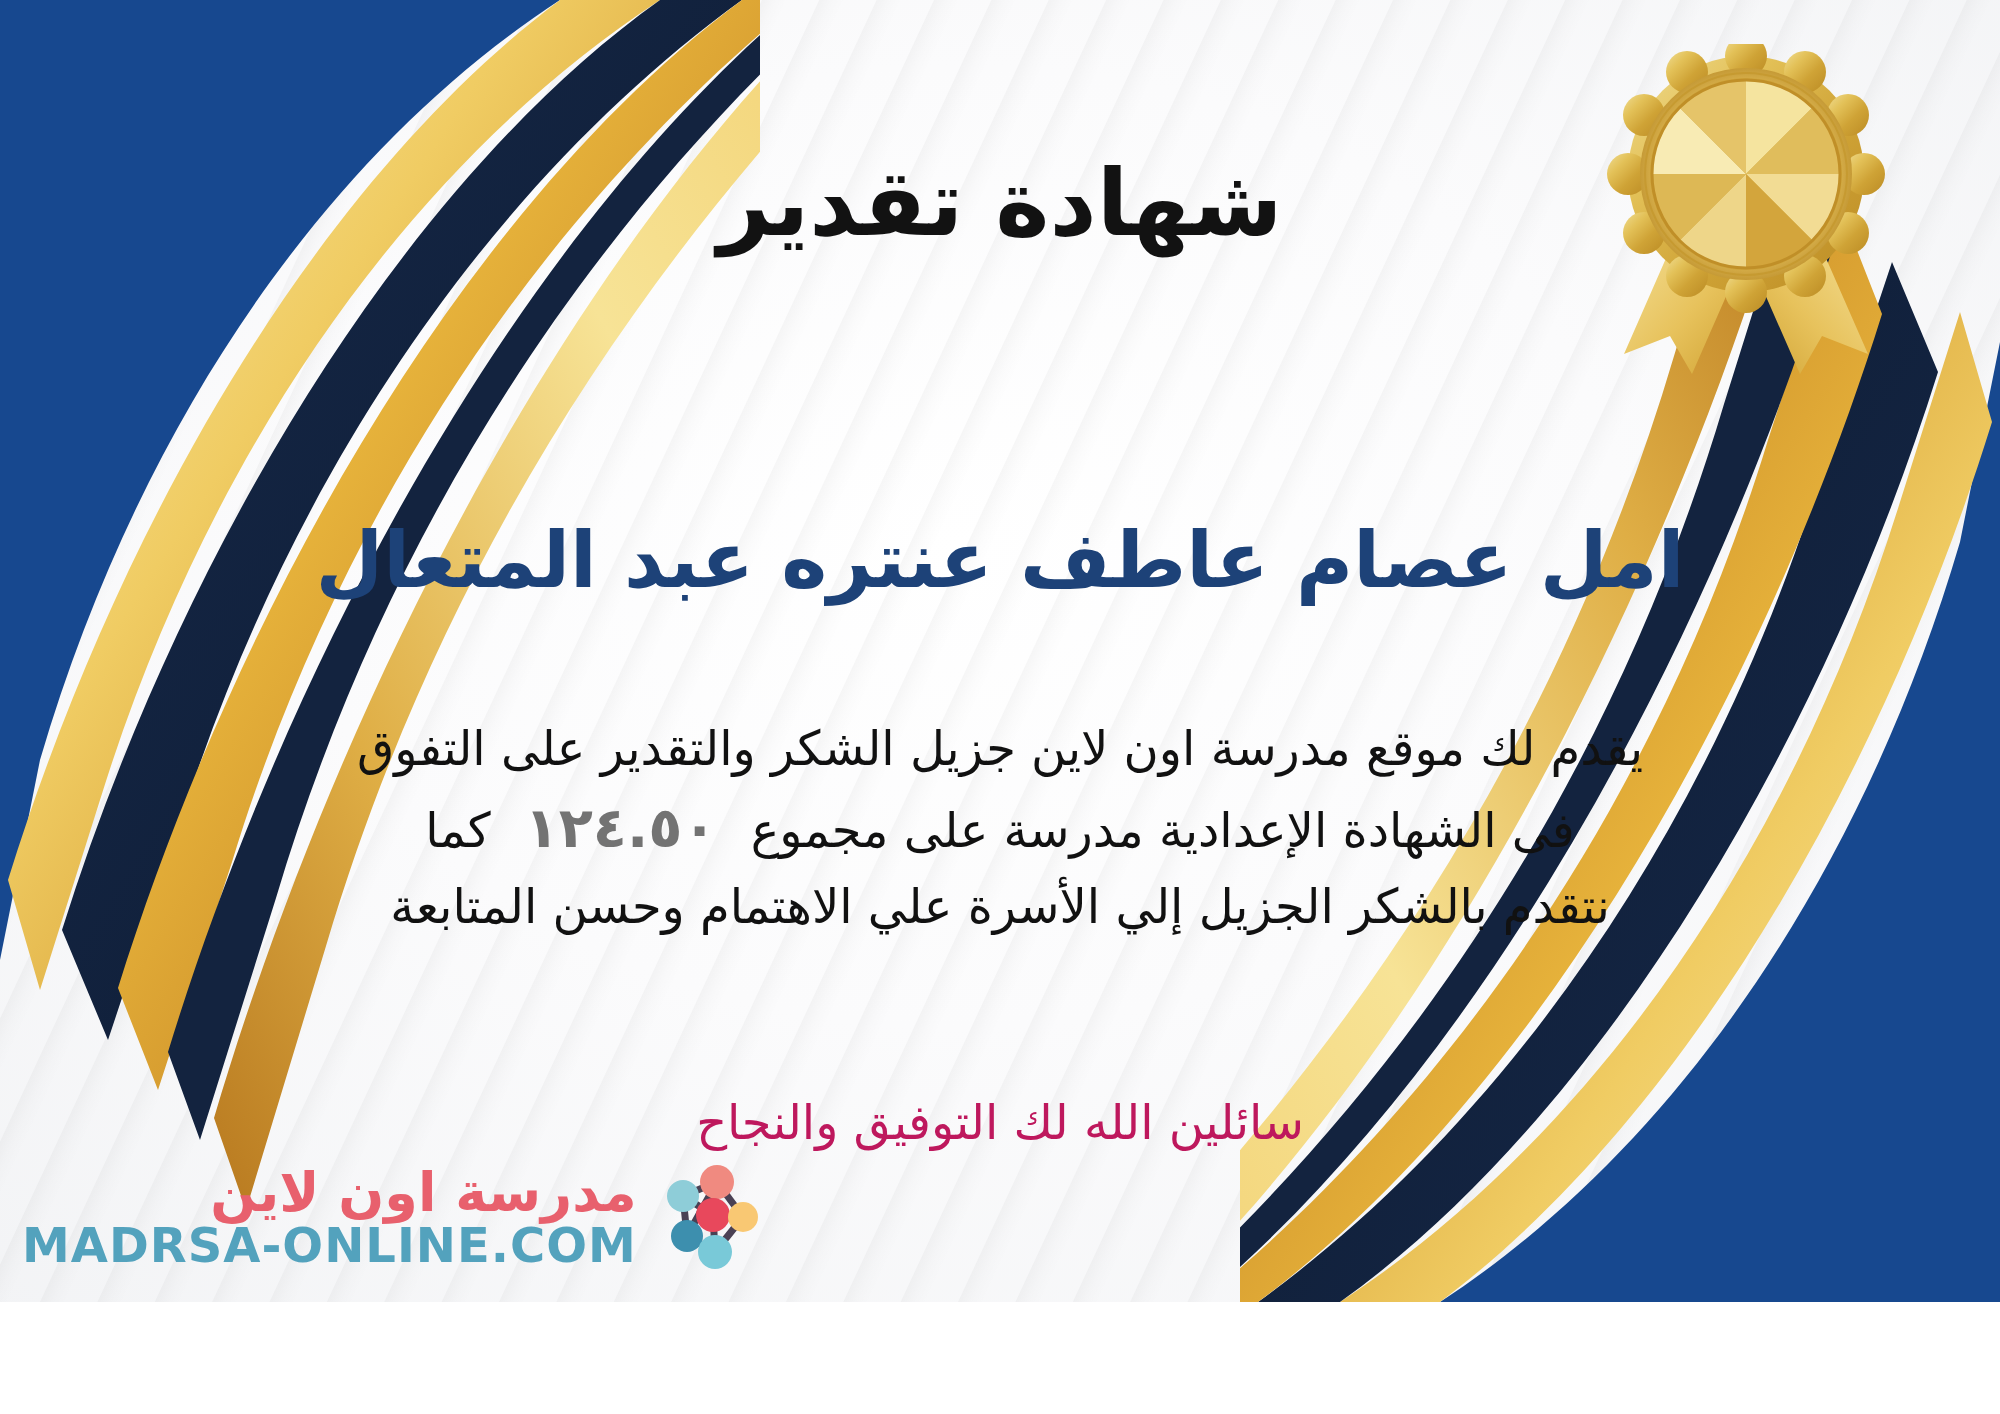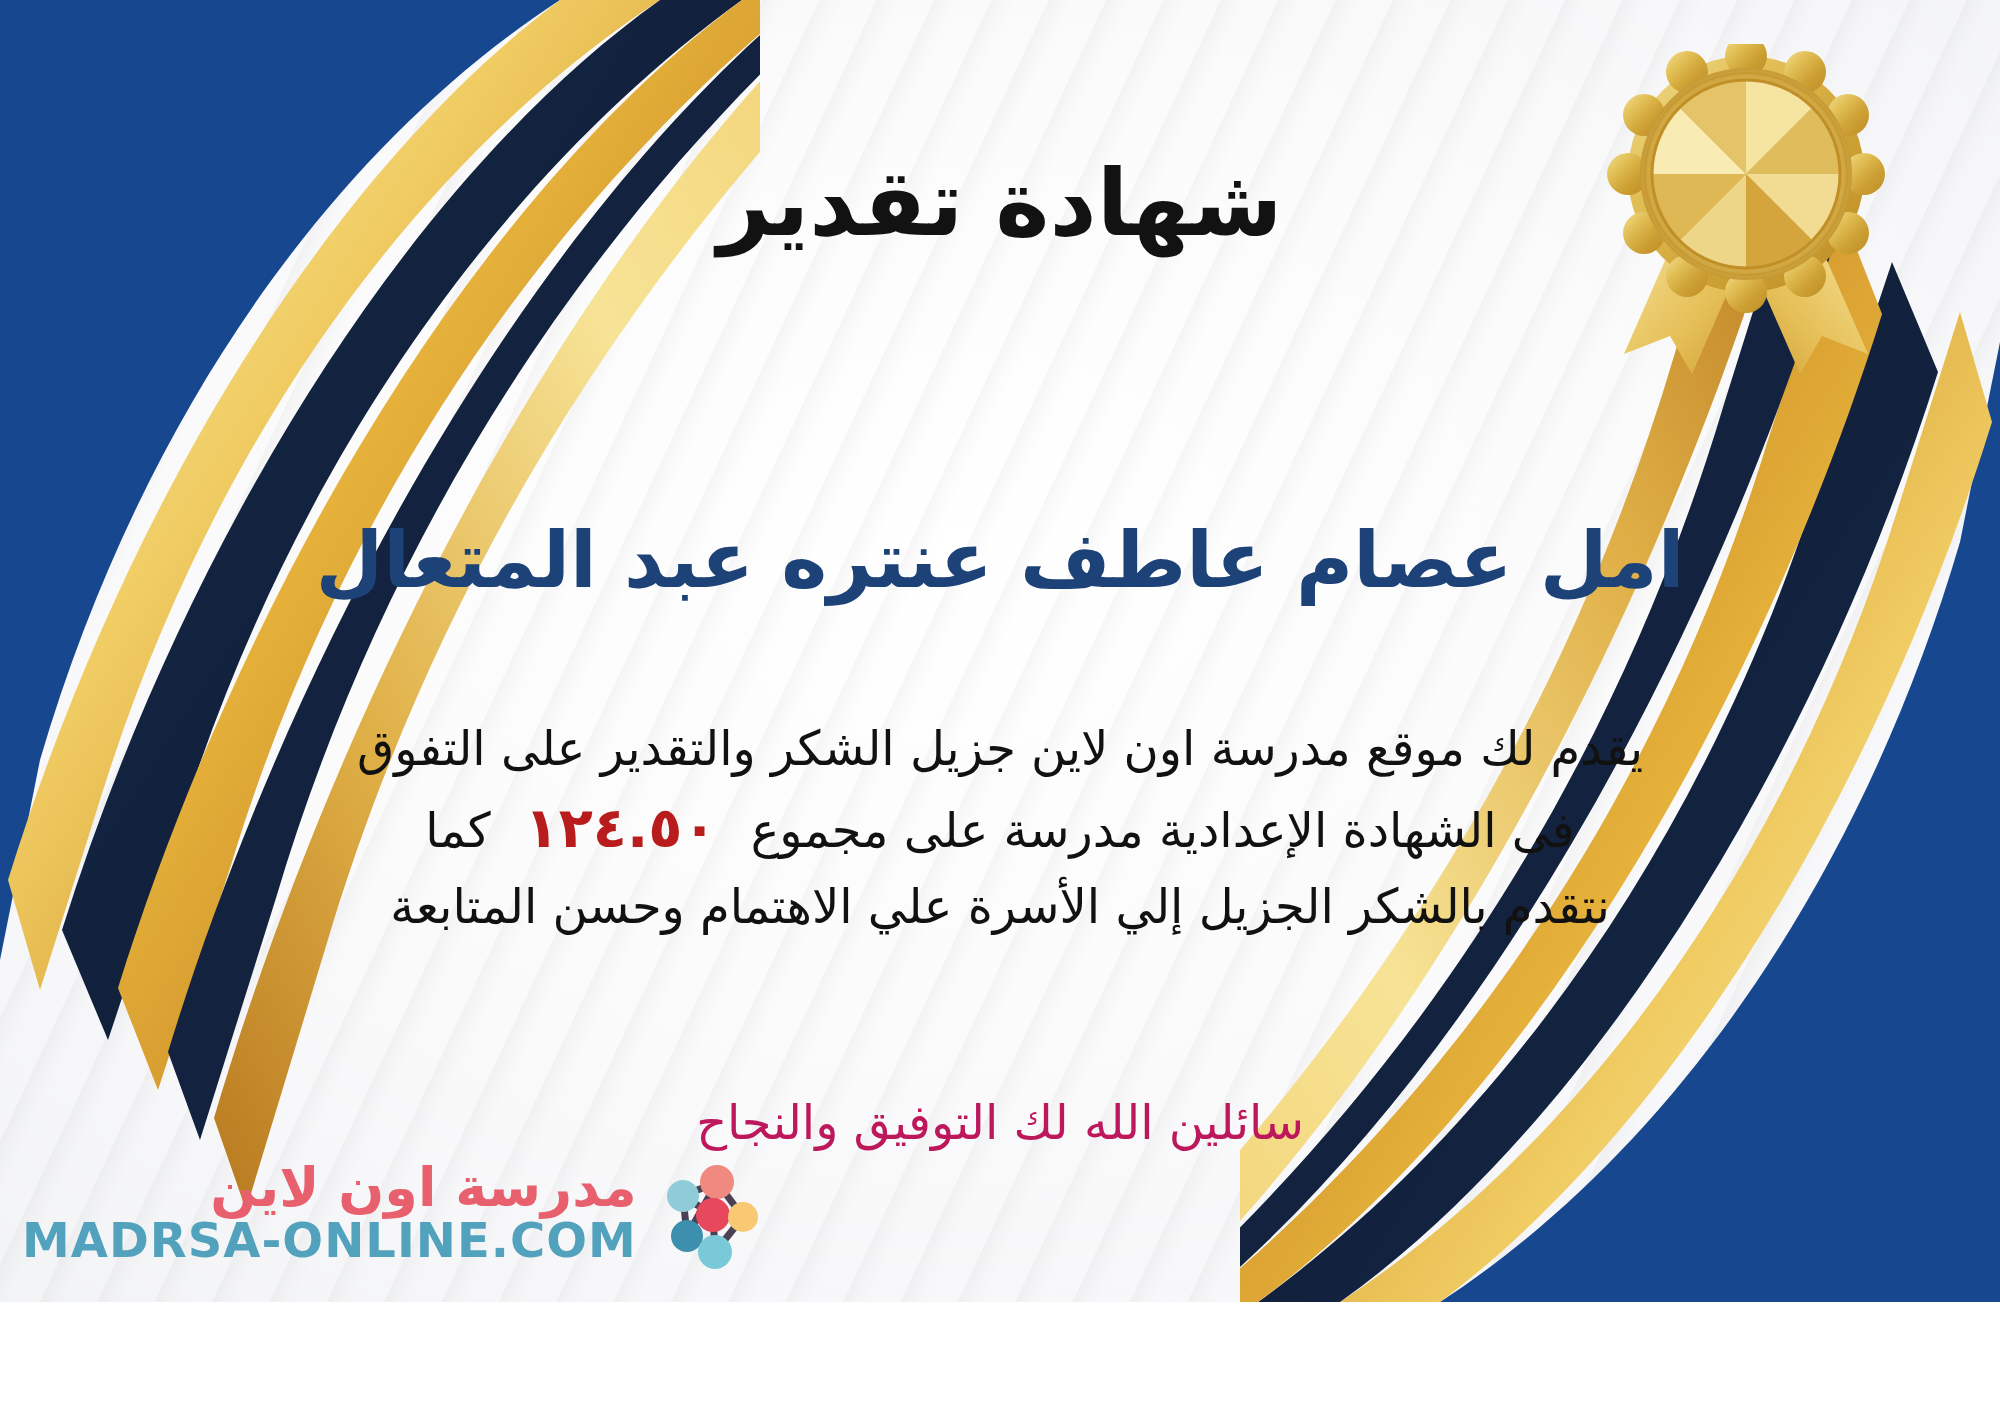--- a/index.html
+++ b/index.html
@@ -95,21 +95,21 @@
     line-height: 1.52;
   }
   .body-line { white-space: nowrap; }
   .body-line.l2 {
     display: flex;
     justify-content: center;
     align-items: baseline;
     gap: 34px;
   }
   .score-value {
-    color: #b91c1c;
+    color: #737373;
     font-weight: 700;
     font-size: 56px;
     letter-spacing: 1px;
   }
 
   .closing-line {
     position: absolute;
     top: 1094px;
     left: 0;
     right: 0;
@@ -118,20 +118,21 @@
     color: #be185d;
   }
 
   
   .logo {
     position: absolute;
     bottom: 26px;
     left: 22px;
     display: flex;
     flex-direction: row-reverse;
+    align-items: center;
     gap: 10px;
     direction: rtl;
   }
   .logo-text { text-align: right; line-height: 1.04; }
   .logo-ar {
     font-size: 54px;
     font-weight: 700;
     color: #e8606d;
     white-space: nowrap;
   }

